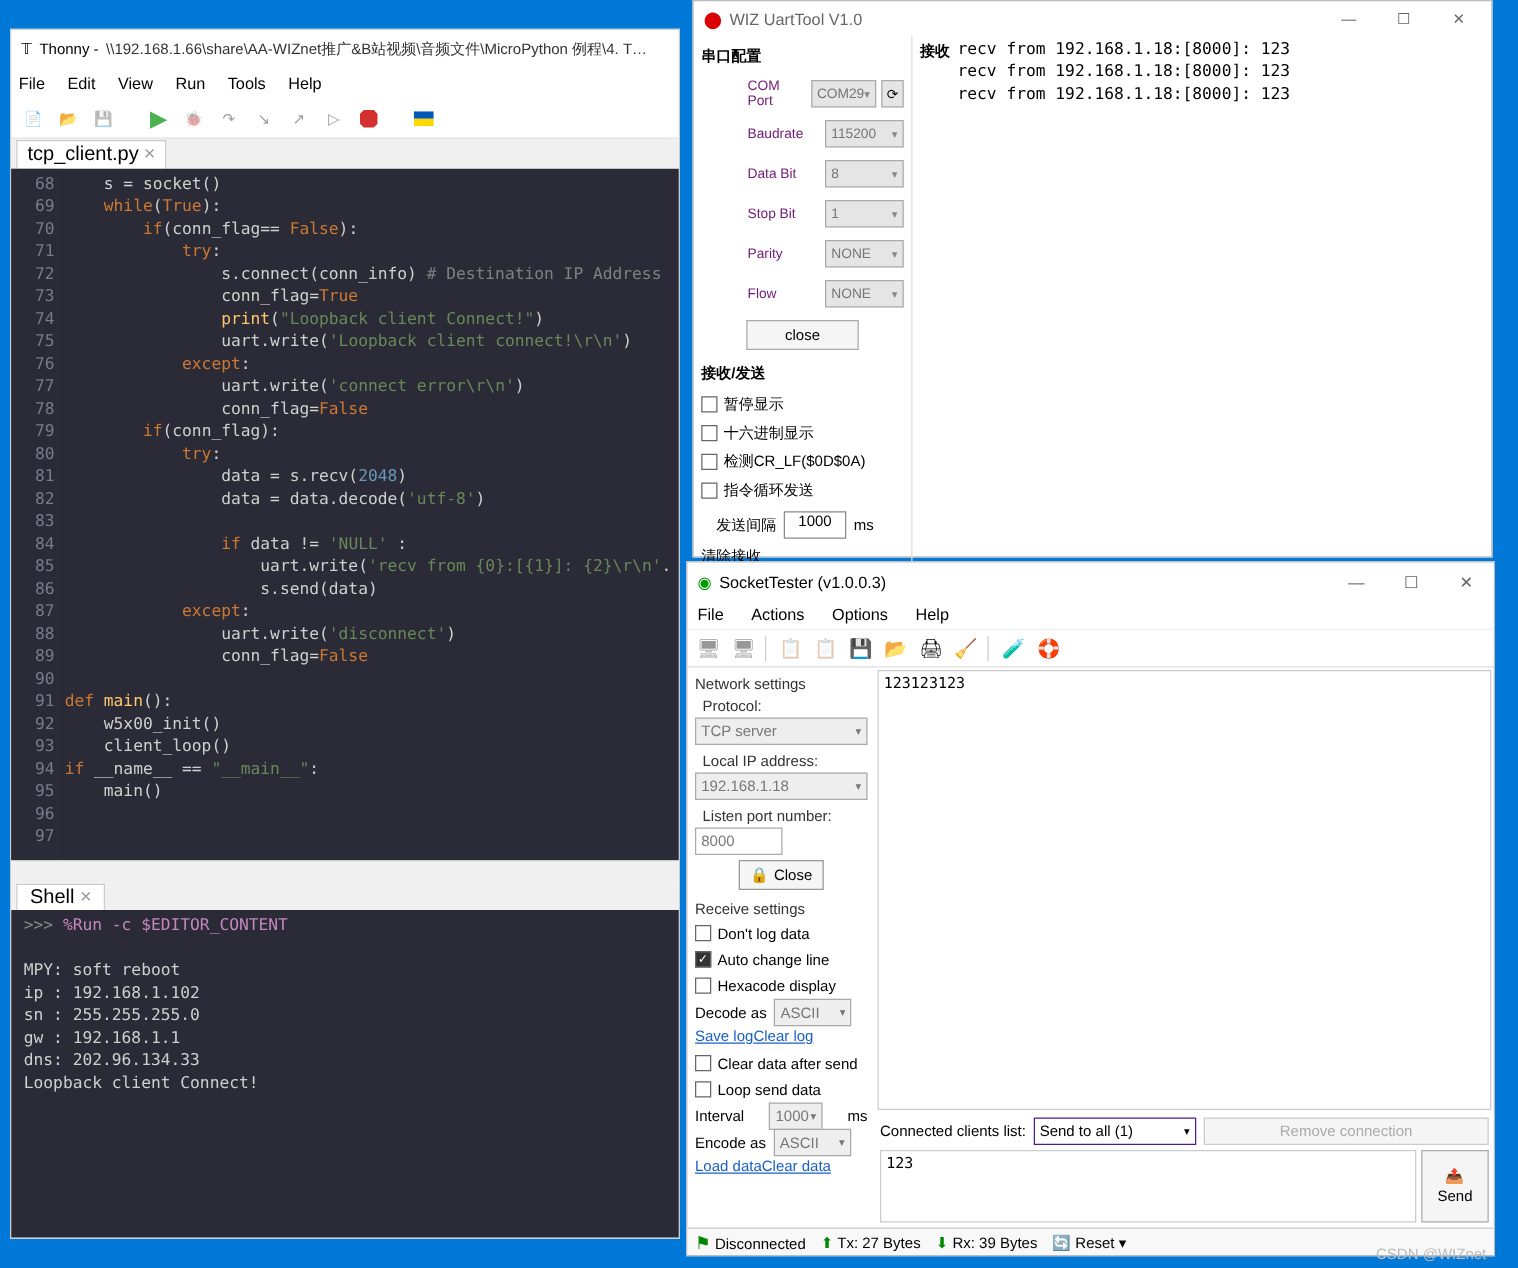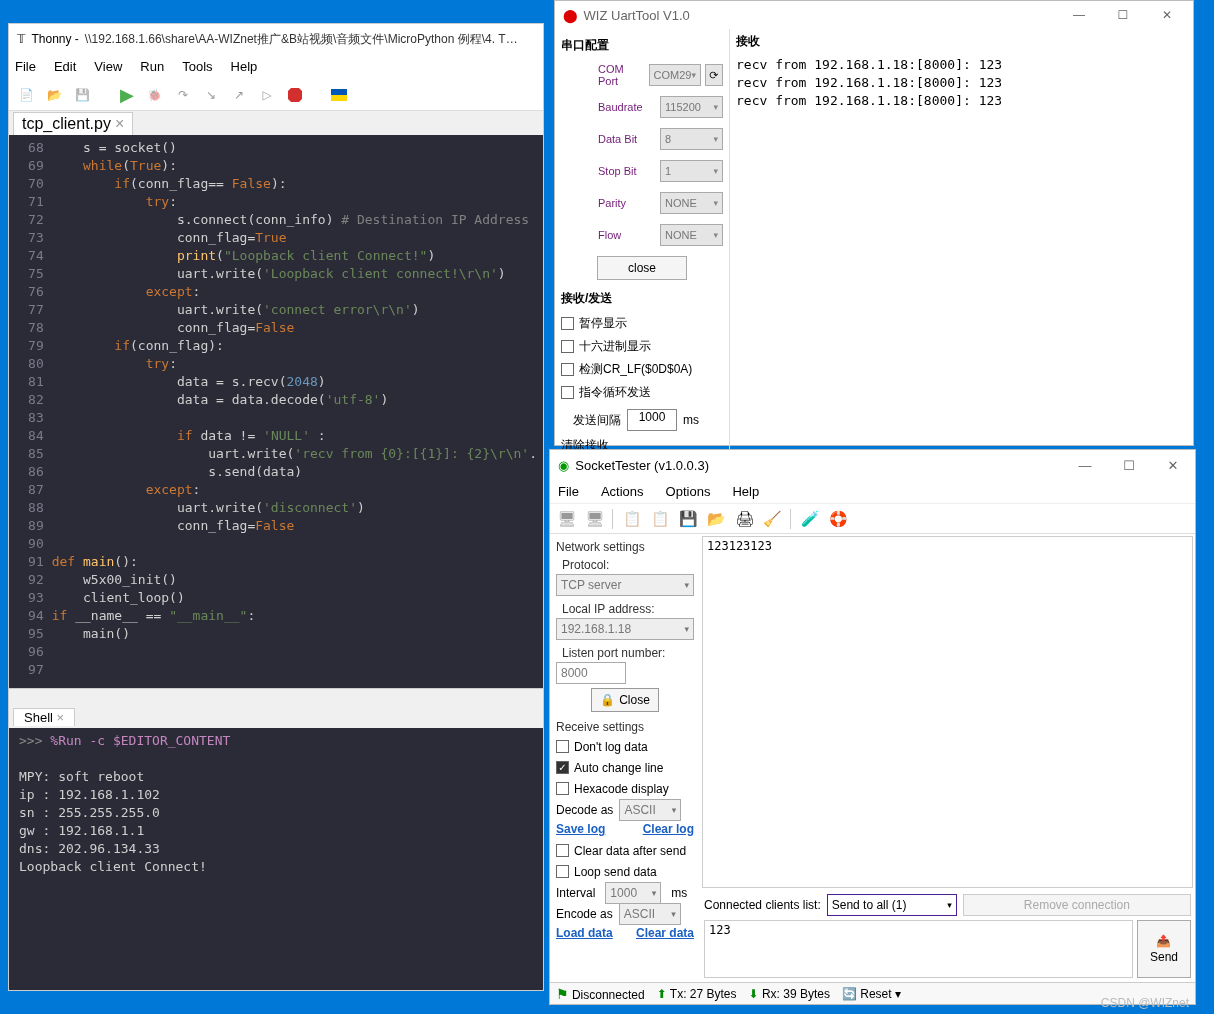--- a/index.html
+++ b/index.html
@@ -20,21 +20,21 @@
 .kw { color: #cc7832; font-weight: 500; }
 .fn { color: #ffc66d; }
 .str { color: #6a8759; }
 .num { color: #6897bb; }
 .cmt { color: #808080; }
 .bool { color: #cc7832; }
 
 .hscroll { height: 18px; background: #f0f0f0; border-top: 1px solid #ccc; }
 
 .shell-tab { height: 22px; background: #f0f0f0; display: flex; align-items: center; padding: 0 4px; }
-.shell-tab .tab { background: #fff; border: 1px solid #ccc; border-bottom: none; padding: 1px 10px; font-size: 13px; }
+.shell-tab .tab { background: #fff; border: 1px solid #ccc; border-bottom: none; padding: 1px 10px; font-size: 16px; }
 .shell { height: 262px; background: #2b2b37; color: #cfcfcf; font-family: Consolas, monospace; font-size: 13px; padding: 4px 10px; line-height: 18px; white-space: pre; }
 .prompt { color: #888; }
 .cmdtxt { color: #c586c0; }
 
 
 .uart { position: absolute; left: 554px; top: 0; width: 640px; height: 446px; background: #fff; border: 1px solid #bbb; display: flex; flex-direction: column; }
 .uart-header { height: 30px; display: flex; align-items: center; justify-content: space-between; padding: 0 4px 0 8px; }
 .uart-header .ttl { display: flex; align-items: center; gap: 6px; color: #666; font-size: 13px; }
 .win-btns { display: flex; }
 .win-btn { width: 44px; height: 28px; display: flex; align-items: center; justify-content: center; color: #666; }
@@ -62,21 +62,21 @@
 .sock-menu { height: 24px; display: flex; align-items: center; gap: 22px; padding: 0 8px; font-size: 13px; border-bottom: 1px solid #eee; }
 .sock-tb { height: 30px; display: flex; align-items: center; padding: 0 6px; gap: 6px; border-bottom: 1px solid #ddd; }
 .sock-tb .tbi { width: 22px; height: 22px; display: flex; align-items: center; justify-content: center; font-size: 15px; }
 .sock-body { flex: 1; display: flex; overflow: hidden; }
 .sock-left { width: 150px; padding: 4px 6px; overflow-y: auto; }
 .grp-h { font-size: 12px; color: #333; padding: 2px 0; }
 .sel { height: 22px; border: 1px solid #aaa; background: #eee; display: flex; align-items: center; justify-content: space-between; padding: 0 4px; font-size: 12px; color: #777; margin-bottom: 4px; }
 .sel::after { content: "▾"; font-size: 9px; }
 .in-txt { height: 22px; border: 1px solid #aaa; padding: 0 4px; font-size: 12px; color: #777; display: flex; align-items: center; width: 70px; margin-bottom: 4px; }
 .sbtn { height: 24px; border: 1px solid #999; background: #f5f5f5; display: flex; align-items: center; justify-content: center; gap: 4px; font-size: 12px; padding: 0 8px; }
-.link-row { display: flex; justify-content: space-between; font-size: 12px; margin: 2px 0; font-weight: bold; }
+.link-row { display: flex; font-size: 12px; margin: 2px 0; }
 .link-row span { color: #1a5fc4; text-decoration: underline; }
 .sock-right { flex: 1; display: flex; flex-direction: column; }
 .recv-area { flex: 1; border: 1px solid #ccc; margin: 2px; padding: 2px 4px; font-family: Consolas, monospace; font-size: 12px; }
 .conn-row { display: flex; align-items: center; gap: 6px; padding: 4px; }
 .conn-sel { flex: 0 0 130px; height: 22px; border: 1px solid #4c1d95; display: flex; align-items: center; justify-content: space-between; padding: 0 4px; font-size: 12px; }
 .conn-sel::after { content: "▾"; font-size: 9px; }
 .rem-btn { flex: 1; height: 22px; border: 1px solid #ccc; color: #aaa; background: #f5f5f5; display: flex; align-items: center; justify-content: center; font-size: 12px; }
 .send-row { display: flex; gap: 4px; padding: 0 4px 4px 4px; }
 .send-area { flex: 1; height: 58px; border: 1px solid #ccc; padding: 2px 4px; font-family: Consolas, monospace; font-size: 12px; }
 .send-btn { width: 54px; border: 1px solid #aaa; background: #f5f5f5; display: flex; flex-direction: column; align-items: center; justify-content: center; font-size: 12px; gap: 2px; }
@@ -267,21 +267,21 @@
           <span class="chk"></span>
           <span>指令循环发送</span>
         </div>
       <div class="interval-row">
           <span>发送间隔</span>
           <span class="interval-in">1000</span>
           <span>ms</span>
         </div>
       <div class="lnk">清除接收</div>
     </div>
-    <div style="flex:1;display:flex;flex-direction:column">
+    <div style="flex:1;display:flex;flex-direction:row">
       <div class="uart-right-h">接收</div>
       <div class="uart-right">recv from 192.168.1.18:[8000]: 123
 recv from 192.168.1.18:[8000]: 123
 recv from 192.168.1.18:[8000]: 123</div>
     </div>
   </div>
 </div>
 
 <div class="sock">
   <div class="sock-title">
@@ -352,21 +352,21 @@
           <span>Clear log</span>
         </div>
       <div class="chk-row" style="margin-top:4px">
           <span class="chk"></span>
           <span>Clear data after send</span>
         </div>
       <div class="chk-row">
           <span class="chk"></span>
           <span>Loop send data</span>
         </div>
-      <div class="chk-row" style="gap:10px">
+      <div class="chk-row" style="gap:20px">
           <span>Interval</span>
           <div class="sel" style="width:56px;margin:0">1000</div>
           <span>ms</span>
         </div>
       <div class="chk-row" style="gap:6px">
           <span>Encode as</span>
           <div class="sel" style="width:62px;margin:0">ASCII</div>
         </div>
       <div class="link-row">
           <span>Load data</span>

